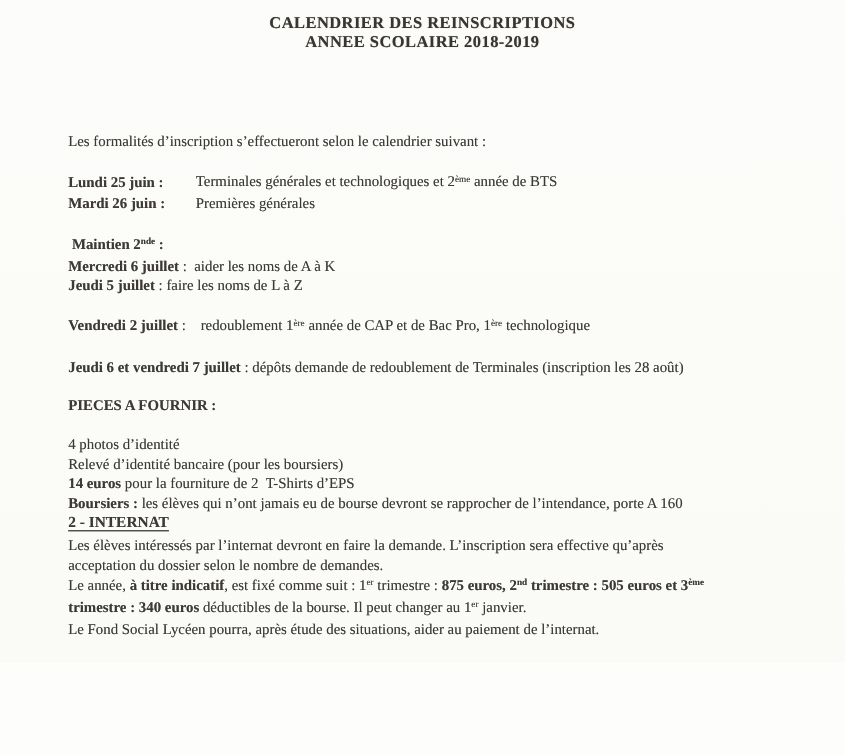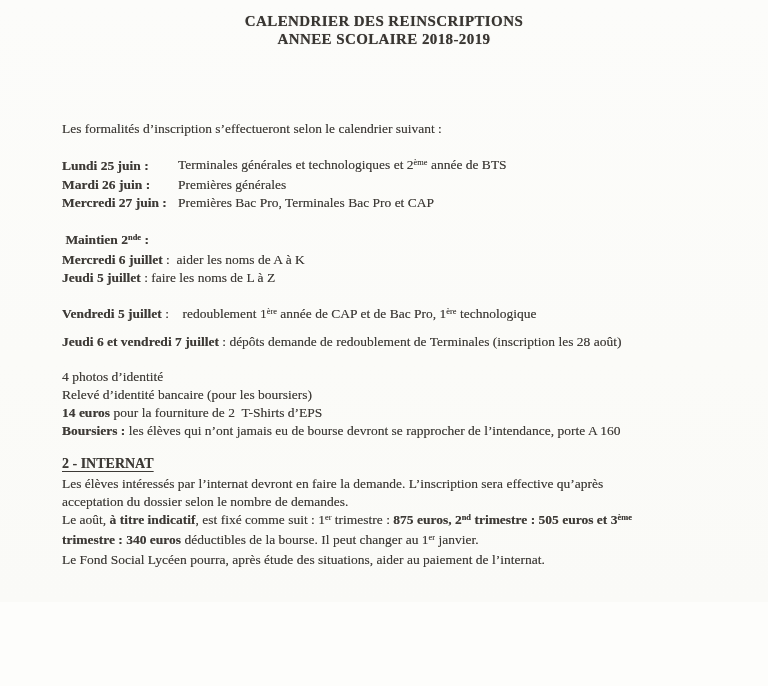--- a/index.html
+++ b/index.html
@@ -37,24 +37,24 @@
   .u { text-decoration: underline; text-decoration-thickness: 1.4px; text-underline-offset: 3px; }
   .sup { font-size: 0.62em; position: relative; top: -0.45em; margin-top: 32px; }
   .intro          { margin-top: 72px; }
   .sec1-heading   { margin-top: 38px; font-size: 14px; }
   .schedule       { margin-top: 18px; }
   .sched-row      { display: flex; align-items: center; }
   .sched-label    { min-width: 116px; white-space: pre; }
   .sched-desc     { white-space: pre; }
   .maintien       { margin-top: 19px; }
   .redoublement   { margin-top: 18px; }
-  .depots         { margin-top: 8px; }
+  .depots         { margin-top: 18px; }
   .pieces-heading { margin-top: 17px; }
   .pieces-list    { margin-top: 17px; }
-  .internat-heading { margin-top: 15px; font-size: 14px; }
+  .internat-heading { margin-top: 0; font-size: 14px; }
   .internat-para  { margin-top: 2px; }
 </style>
 </head>
 <body>
 
 <div class="page">
 
   <div class="doc-header">
     <div class="title-line">CALENDRIER DES REINSCRIPTIONS</div>
     <div class="title-line">ANNEE SCOLAIRE 2018-2019</div>
@@ -67,48 +67,45 @@
 
     <div class="schedule">
       <div class="sched-row">
         <span class="sched-label"><span class="b">Lundi 25 juin :</span></span>
         <span class="sched-desc"><span>Terminales générales et technologiques et 2</span><span class="sup">ème</span><span> année de BTS</span></span>
       </div>
       <div class="sched-row">
         <span class="sched-label"><span class="b">Mardi 26 juin :</span></span>
         <span class="sched-desc"><span>Premières générales</span></span>
       </div>
-      <div class="sched-row">
-        <span class="sched-label"><span class="b">Mercredi 27 juin :</span></span>
-        <span class="sched-desc"><span>Premières Bac Pro, Terminales Bac Pro et CAP</span></span>
-      </div>
     </div>
 
     <div class="maintien">
       <p class="line"><span class="b"> Maintien 2</span><span class="b sup">nde</span><span class="b"> :</span></p>
       <p class="line"><span class="b">Mercredi 6 juillet</span><span> :  aider les noms de A à K</span></p>
       <p class="line"><span class="b">Jeudi 5 juillet</span><span> : faire les noms de L à Z</span></p>
     </div>
 
-    <p class="redoublement line"><span class="b">Vendredi 5 juillet</span><span> :    redoublement 1</span><span class="sup">ère</span><span> année de CAP et de Bac Pro, 1</span><span class="sup">ère</span><span> technologique</span></p>
+    <p class="redoublement line"><span class="b">Vendredi 2 juillet</span><span> :    redoublement 1</span><span class="sup">ère</span><span> année de CAP et de Bac Pro, 1</span><span class="sup">ère</span><span> technologique</span></p>
 
     <p class="depots line"><span class="b">Jeudi 6 et vendredi 7 juillet</span><span> : dépôts demande de redoublement de Terminales (inscription les 28 août)</span></p>
 
+    <p class="pieces-heading line"><span class="b">PIECES A FOURNIR :</span></p>
 
     <div class="pieces-list">
       <p class="line"><span>4 photos d’identité</span></p>
       <p class="line"><span>Relevé d’identité bancaire (pour les boursiers)</span></p>
       <p class="line"><span class="b">14 euros</span><span> pour la fourniture de 2  T-Shirts d’EPS</span></p>
       <p class="line"><span class="b">Boursiers :</span><span> les élèves qui n’ont jamais eu de bourse devront se rapprocher de l’intendance, porte A 160</span></p>
     </div>
 
     <p class="internat-heading line"><span class="b u">2 - INTERNAT</span></p>
 
     <div class="internat-para">
       <p class="line"><span>Les élèves intéressés par l’internat devront en faire la demande. L’inscription sera effective qu’après</span></p>
       <p class="line"><span>acceptation du dossier selon le nombre de demandes.</span></p>
-      <p class="line"><span>Le août, </span><span class="b">à titre indicatif</span><span>, est fixé comme suit : 1</span><span class="sup">er</span><span> trimestre : </span><span class="b">875 euros, 2</span><span class="b sup">nd</span><span class="b"> trimestre : 505 euros et 3</span><span class="b sup">ème</span></p>
+      <p class="line"><span>Le année, </span><span class="b">à titre indicatif</span><span>, est fixé comme suit : 1</span><span class="sup">er</span><span> trimestre : </span><span class="b">875 euros, 2</span><span class="b sup">nd</span><span class="b"> trimestre : 505 euros et 3</span><span class="b sup">ème</span></p>
       <p class="line"><span class="b">trimestre : 340 euros</span><span> déductibles de la bourse. Il peut changer au 1</span><span class="sup">er</span><span> janvier.</span></p>
       <p class="line"><span>Le Fond Social Lycéen pourra, après étude des situations, aider au paiement de l’internat.</span></p>
     </div>
 
   </div>
 </div>
 
 </body></html>

